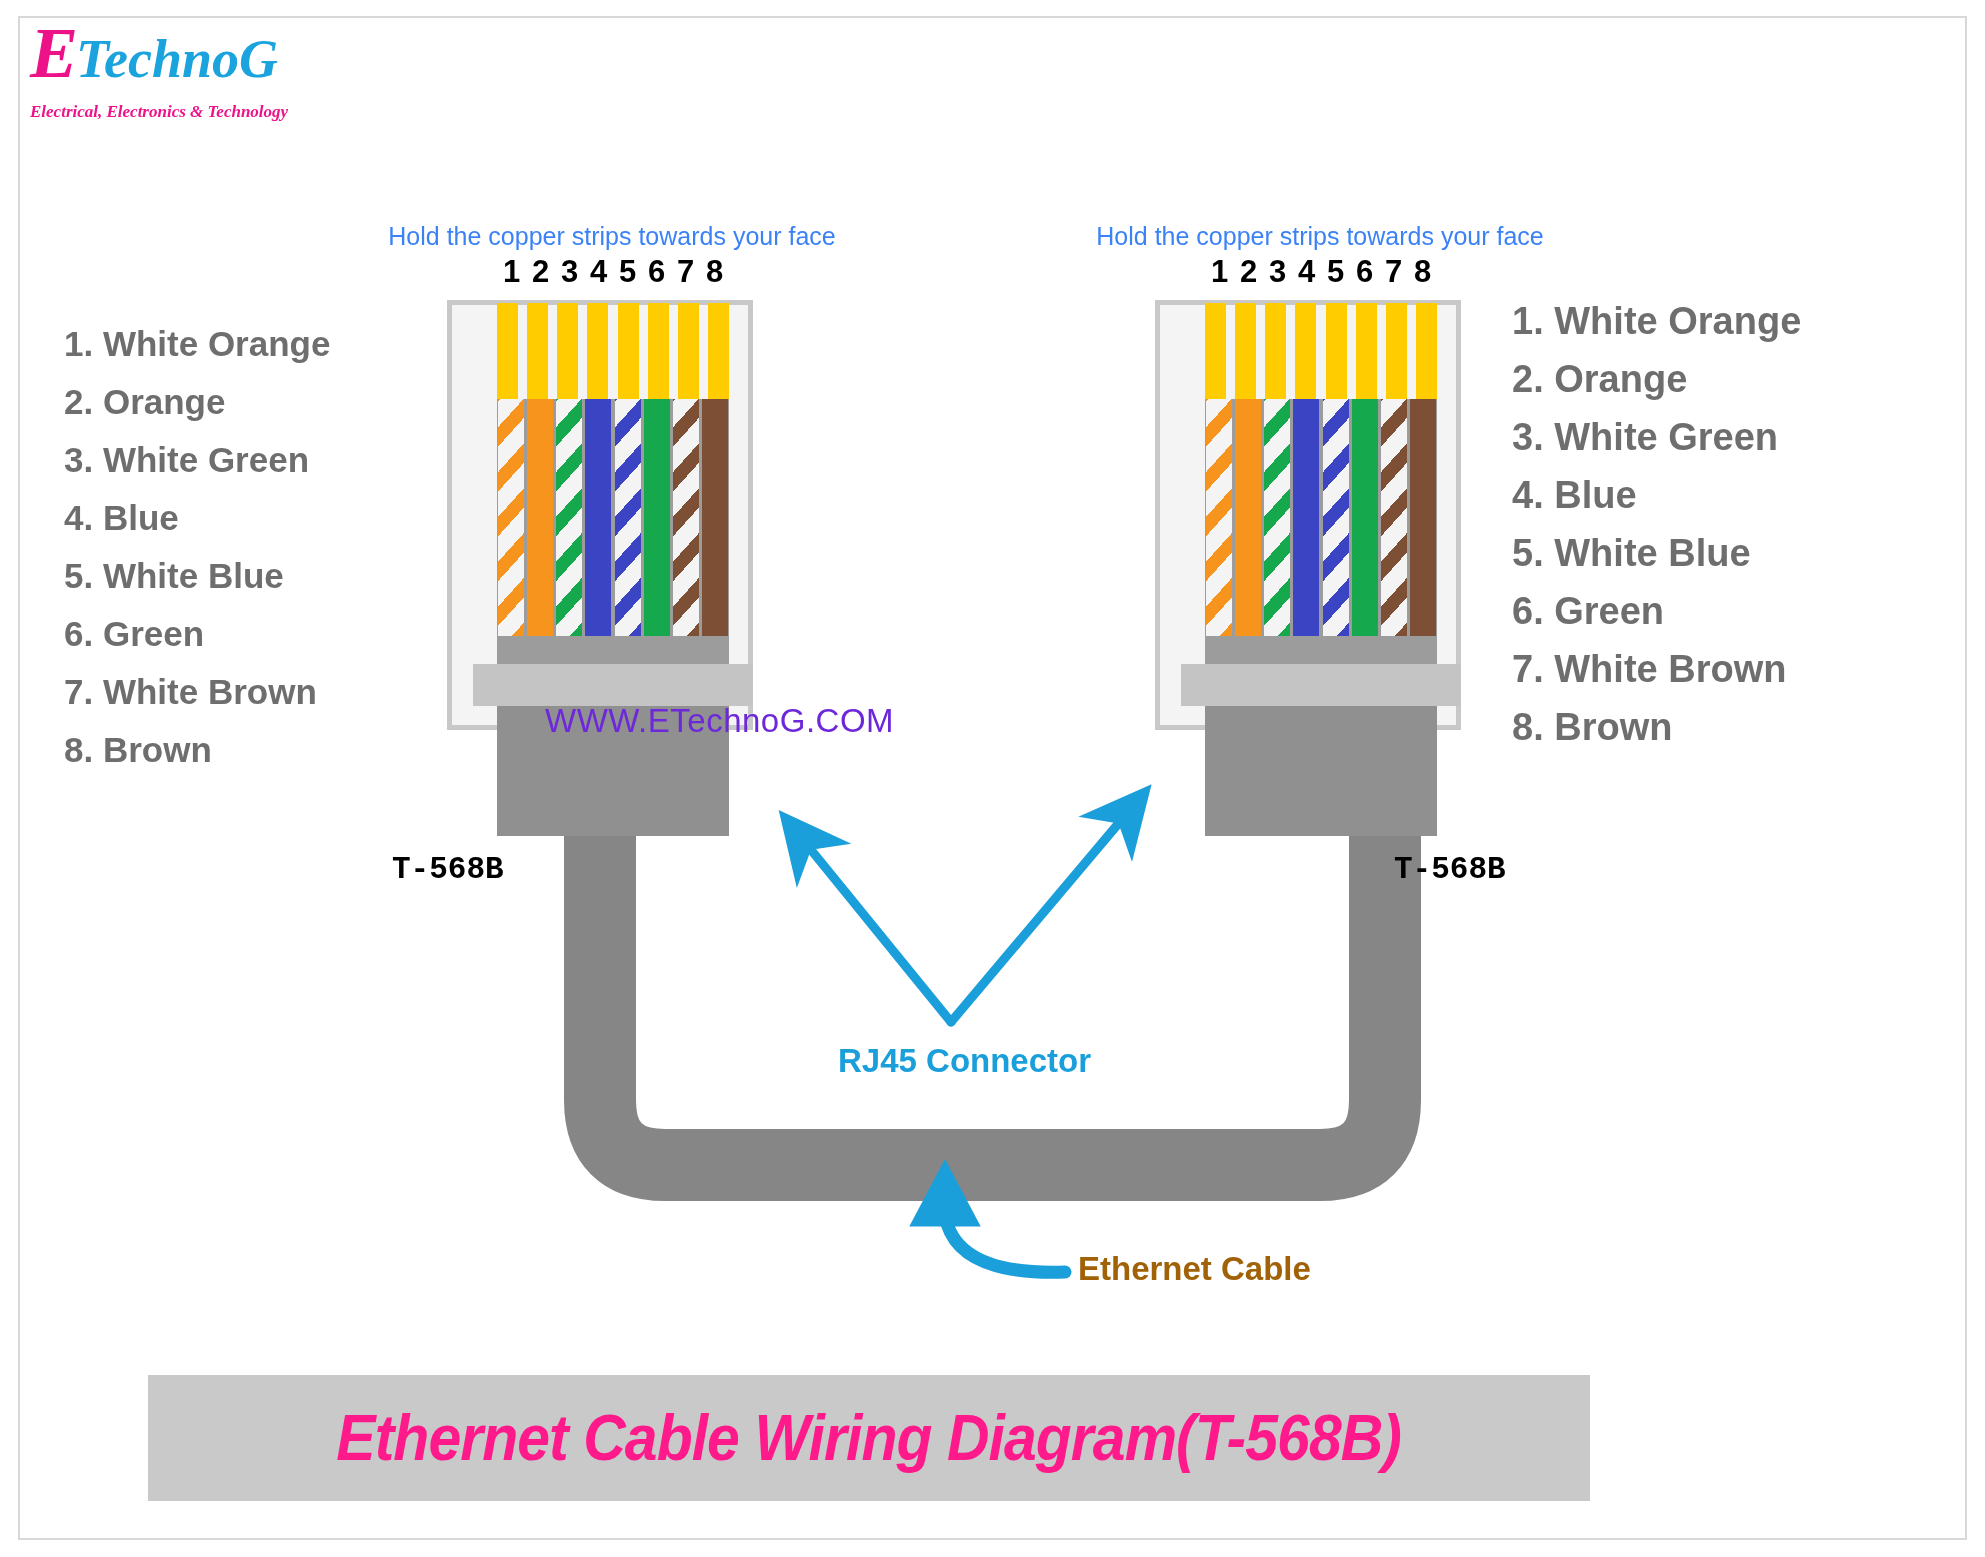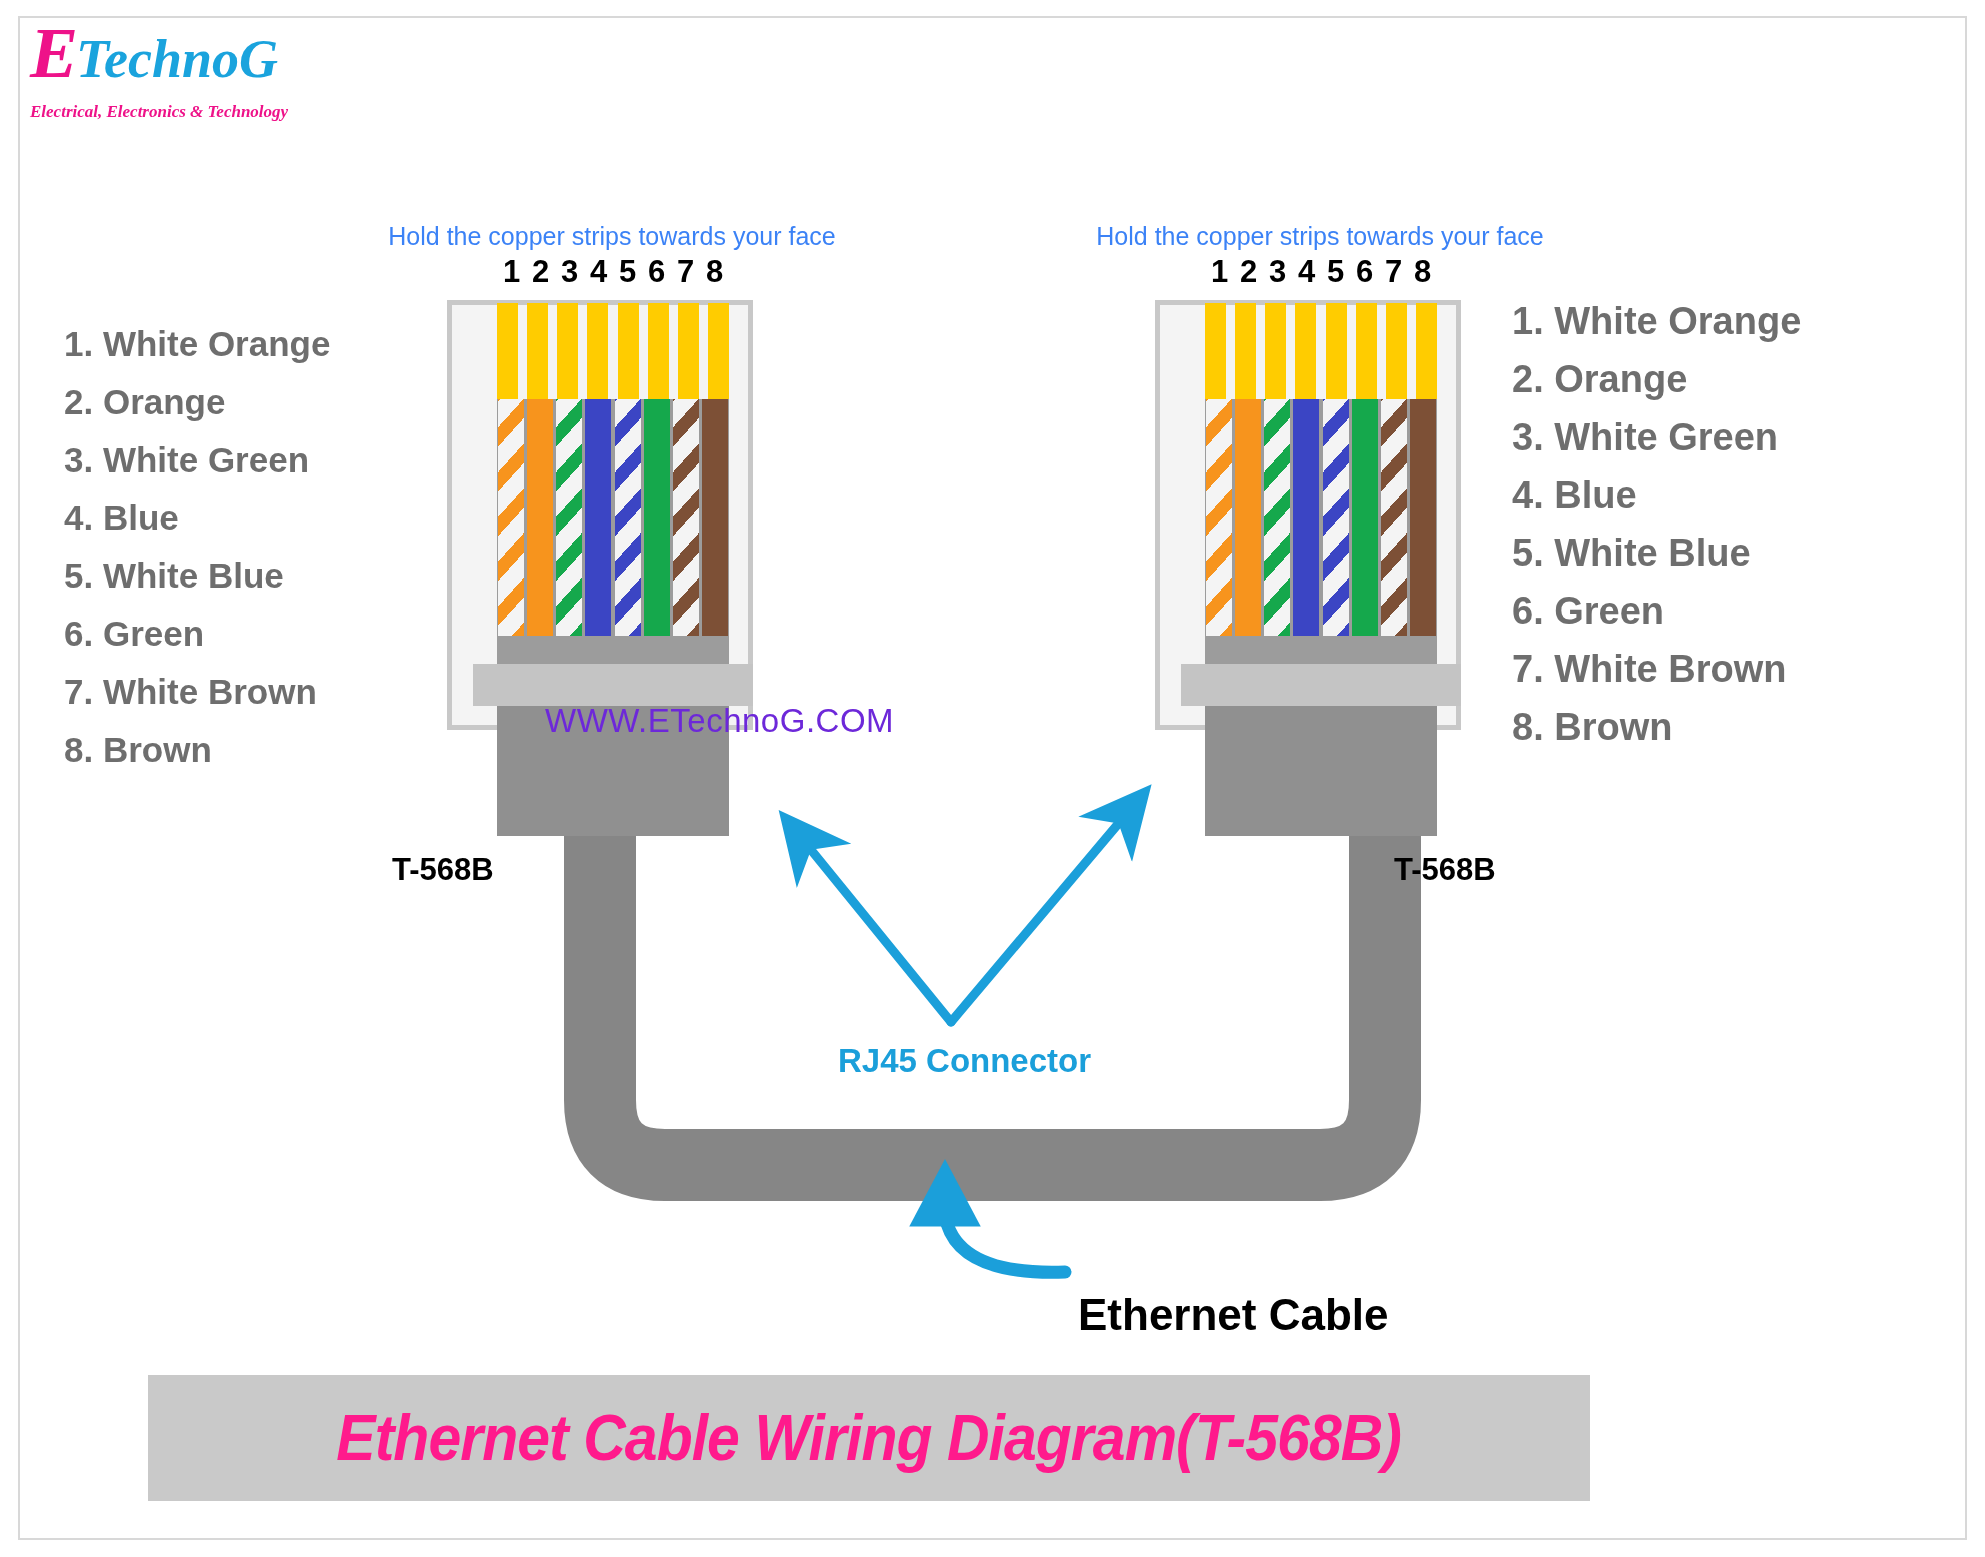--- a/index.html
+++ b/index.html
@@ -236,20 +236,21 @@
     white-space: nowrap;
   }
 
   
   .t568b-label {
     position: absolute;
     font-size: 31px;
     font-weight: bold;
     color: #000000;
     white-space: nowrap;
+    font-family: Liberation Mono, monospace;
   }
   .t568b-label.left  { left: 392px;  top: 852px; }
   .t568b-label.right { left: 1394px; top: 852px; }
 
   
   .cable-svg {
     position: absolute;
     left: 0;
     top: 0;
     width: 1985px;
@@ -265,23 +266,22 @@
   }
   .annot-label.rj45 {
     left: 838px;
     top: 1042px;
     font-size: 33px;
     color: #1b9fda;
   }
   .annot-label.ethernet {
     left: 1078px;
     top: 1250px;
-    font-size: 44px;
-    color: #000000;
-    margin-top: 40px;
+    font-size: 33px;
+    color: #a16207;
   }
 
   
   .title-bar {
     position: absolute;
     left: 148px;
     top: 1375px;
     width: 1442px;
     height: 126px;
     background: #c9c9c9;

